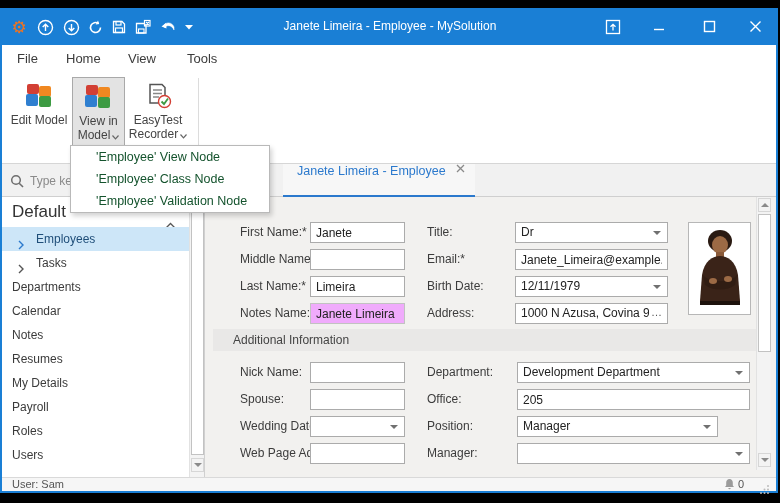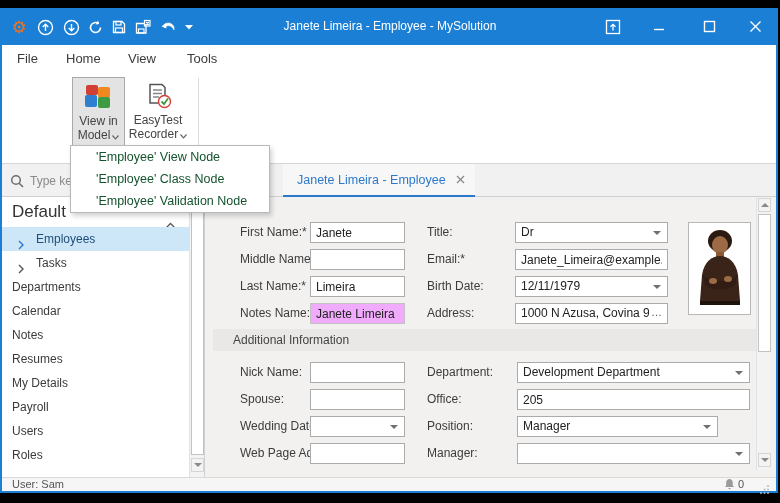--- a/index.html
+++ b/index.html
@@ -35,21 +35,21 @@
   
   #menu { left:70px; top:145px; width:200px; height:68px; background:#fff;
           border:1px solid #b9b9b9; box-shadow:2px 3px 5px rgba(0,0,0,.18); z-index:50; }
   .mitem { height:22px; line-height:22px; padding-left:25px; font-size:12.5px; color:#14532d; white-space:nowrap; }
 
   
   #toolbar { left:0; top:119px; width:774px; height:33px; background:#f1f1f1; border-bottom:1px solid #cfcfcf; }
   #search { position:absolute; left:8px; top:7px; width:170px; height:20px; display:flex; align-items:center; gap:6px; }
   #search span { font-size:12px; color:#8a8a8a; }
   #doctab { position:absolute; left:281px; top:0; height:33px; padding:0 10px 0 14px; background:#f7f7f7;
-            border-bottom:2px solid #2b79cd; display:flex; align-items:center; gap:10px; }
+            border-bottom:2px solid #2b79cd; display:flex; align-items:flex-start; gap:10px; }
   #doctab span.t { font-size:12.5px; color:#2b79cd; }
 
   
   #bodyrow { left:0; top:152px; width:774px; height:280px; background:#f2f1ef; }
   #sidebar { position:absolute; left:0; top:0; width:203px; height:280px; background:#fff; border-right:1px solid #d0d0d0; }
   .sb-head { height:30px; line-height:30px; padding-left:10px; font-size:17px; color:#333; position:relative; }
   .sb-item { height:24px; line-height:24px; font-size:12px; color:#3b3b3b; padding-left:10px; position:relative; }
   .sb-item.child { padding-left:34px; }
   .sb-item.selected { background:#cde6f8; color:#1f4e79; }
   .sb-item .ar { position:absolute; left:16px; top:7px; }
@@ -166,20 +166,29 @@
 <div class="abs" id="content">
 
   <div>
     <span class="rtab" style="left:15px">File</span>
     <span class="rtab" style="left:64px">Home</span>
     <span class="rtab" style="left:126px">View</span>
     <span class="rtab active" style="left:185px">Tools</span>
   </div>
 
   <div class="abs ribbon-area">
+    <div class="rbtn" style="left:6px;width:62px">
+      <div class="ric">
+        <div class="sq" style="left:1px;top:1px;width:12px;height:10px;background:#d23f34"></div>
+        <div class="sq" style="left:13px;top:3px;width:12px;height:11px;background:#f08821"></div>
+        <div class="sq" style="left:0;top:11px;width:12px;height:12px;background:#2f7fd0"></div>
+        <div class="sq" style="left:13px;top:13px;width:12px;height:11px;background:#3d9b43"></div>
+      </div>
+      <div class="rlabel">Edit Model</div>
+    </div>
     <div class="rbtn pressed" style="left:70px;width:53px">
       <div class="ric">
         <div class="sq" style="left:1px;top:1px;width:12px;height:10px;background:#d23f34"></div>
         <div class="sq" style="left:13px;top:3px;width:12px;height:11px;background:#f08821"></div>
         <div class="sq" style="left:0;top:11px;width:12px;height:12px;background:#2f7fd0"></div>
         <div class="sq" style="left:13px;top:13px;width:12px;height:11px;background:#3d9b43"></div>
       </div>
       <div class="rlabel"><span>View in Model</span><span class="chev"><svg width="7" height="5" viewBox="0 0 7 5">
               <path d="M0.5 0.5 L3.5 3.8 L6.5 0.5" fill="none" stroke="#666" stroke-width="1.2"></path>
             </svg></span></div>
@@ -236,22 +245,22 @@
               <path d="M1 1 L5 5 L1 9" fill="none" stroke="#555" stroke-width="1.4"></path>
             </svg></span>
         <span>Tasks</span>
       </div>
       <div class="sb-item"><span>Departments</span></div>
       <div class="sb-item"><span>Calendar</span></div>
       <div class="sb-item"><span>Notes</span></div>
       <div class="sb-item"><span>Resumes</span></div>
       <div class="sb-item"><span>My Details</span></div>
       <div class="sb-item"><span>Payroll</span></div>
+      <div class="sb-item"><span>Roles</span></div>
       <div class="sb-item"><span>Users</span></div>
-      <div class="sb-item"><span>Roles</span></div>
 
       <div class="sbar" style="left:187px;top:0;width:15px;height:280px">
         <div class="sb-btn" style="top:0">
             <div class="tri up"></div>
           </div>
         <div class="sb-thumb" style="top:15px;height:243px"></div>
         <div class="sb-btn" style="top:261px">
             <div class="tri down"></div>
           </div>
       </div>

